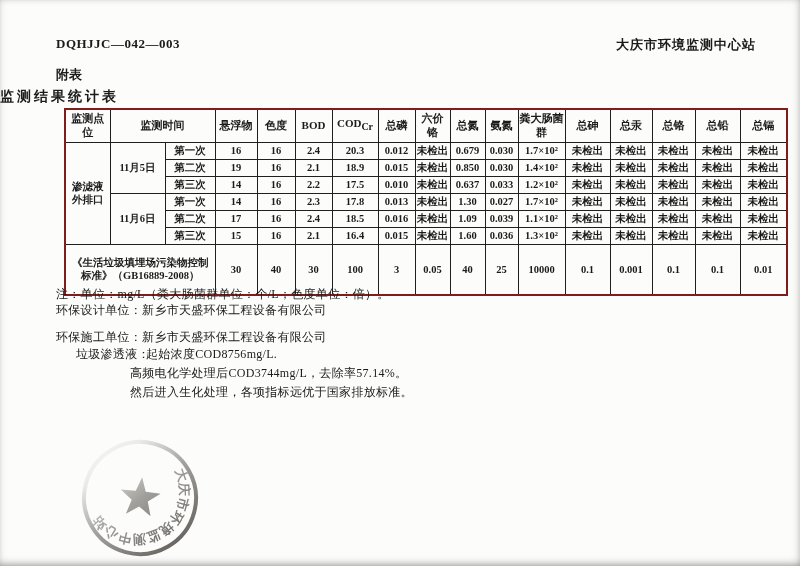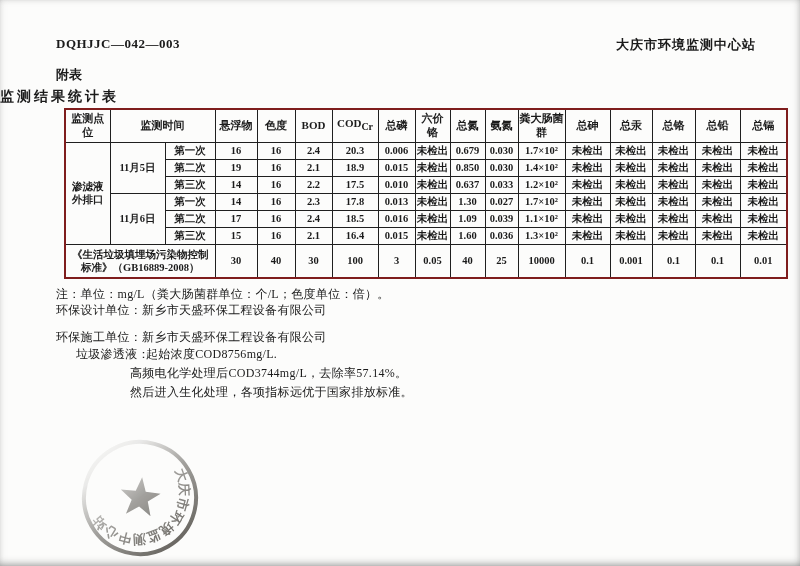--- a/index.html
+++ b/index.html
@@ -30,21 +30,21 @@
   table.results th,table.results td{
     border:1px solid #1f1f1f;text-align:center;vertical-align:middle;
     padding:0 1px;font-weight:bold;line-height:1.25;
     overflow:hidden;
   }
   table.results thead tr{height:33px;}
   table.results thead th{font-size:11px;}
   table.results tbody tr.data-row{height:17px;}
   table.results tbody td{font-size:10.5px;}
   table.results td.date-cell{white-space:nowrap;}
-  tr.standard-row{height:34px;}
+  tr.standard-row{height:51px;}
   tr.standard-row td{font-size:10.5px;}
   td.standard-label{line-height:1.4;}
   sub.cod-sub{font-size:10px;}
 
   .note{position:absolute;font-size:12px;font-weight:normal;letter-spacing:.3px;}
   .note-unit{left:56px;top:286px;}
   .design-unit{left:56px;top:302px;}
   .construction-unit{left:56px;top:329px;}
   .leachate-label{left:76px;top:346px;}
   .leachate-1{left:146px;top:346px;}
@@ -108,21 +108,21 @@
   </thead>
   <tbody>
     <tr class="data-row">
       <td rowspan="6">渗滤液外排口</td>
       <td rowspan="3" class="date-cell">11月5日</td>
       <td>第一次</td>
       <td>16</td>
       <td>16</td>
       <td>2.4</td>
       <td>20.3</td>
-      <td>0.006</td>
+      <td>0.012</td>
       <td>未检出</td>
       <td>0.679</td>
       <td>0.030</td>
       <td>1.7×10²</td>
       <td>未检出</td>
       <td>未检出</td>
       <td>未检出</td>
       <td>未检出</td>
       <td>未检出</td>
     </tr>

